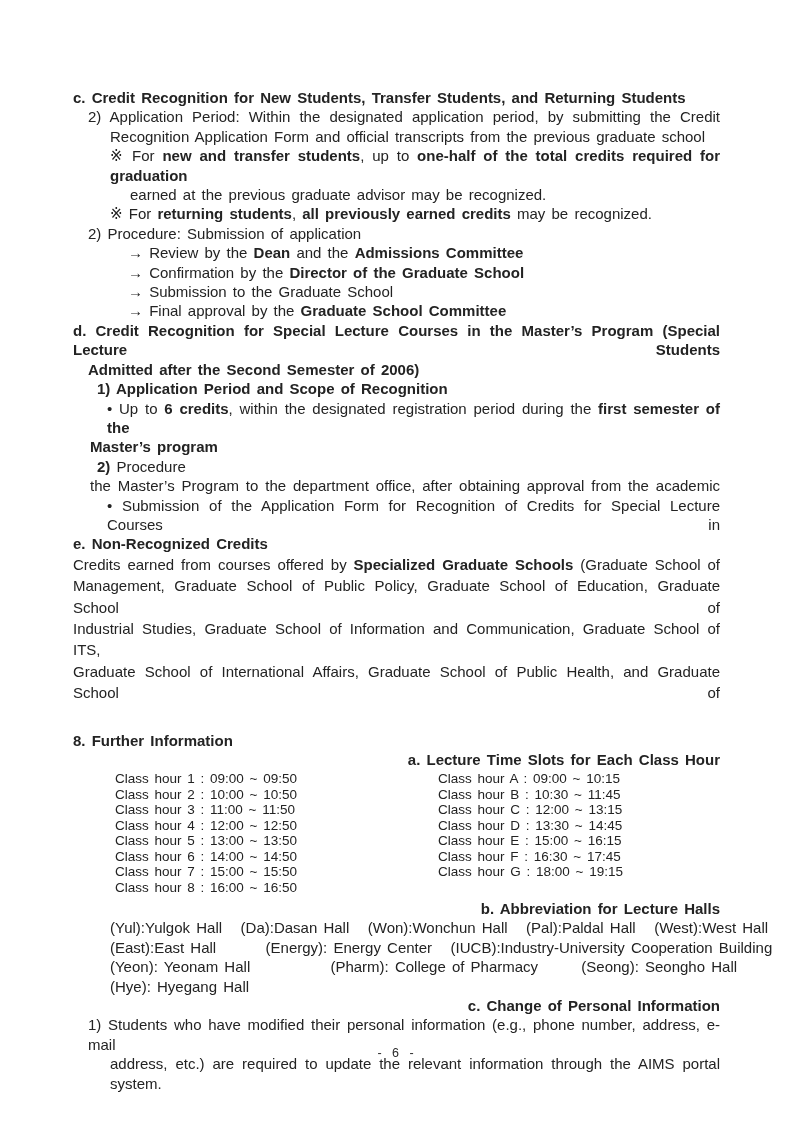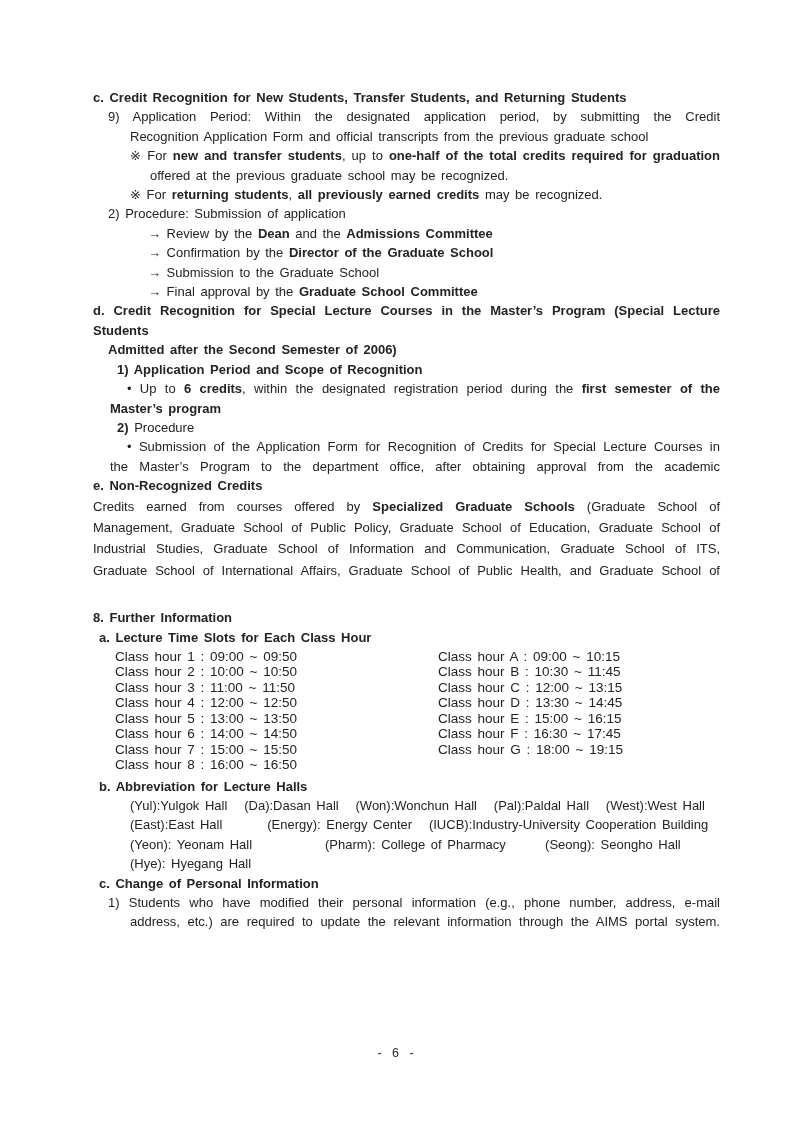--- a/index.html
+++ b/index.html
@@ -7,33 +7,32 @@
     position:relative;
     width:793px;height:1121px;
     background:#ffffff;
     font-family:"Liberation Sans","DejaVu Sans",sans-serif;
     color:#232323;
     box-sizing:border-box;
     padding:88px 73px 0 73px;
     overflow:hidden;
   }
   .line{
-    font-size:13px;
+    font-size:15px;
     line-height:19.4px;
     word-spacing:2px;
     text-align:left;
-    margin-left:20px;
   }
   .line b{font-weight:bold;}
   .line.just{text-align:justify;text-align-last:justify;}
   .line.wide{line-height:21.4px;}
   .line.pre{white-space:pre;}
   .line.sp{margin-top:27px;}
   .L0{padding-left:0;}
-  .L1{padding-left:6px;}
+  .L1{padding-left:6px;text-align:right;}
   .L2{padding-left:15px;}
   .L3{padding-left:24px;}
   .L4{padding-left:34px;}
   .L5{padding-left:37px;}
   .L6{padding-left:17px;}
   .L7{padding-left:55px;}
   .L8{padding-left:57px;}
   .cols{display:flex;padding-left:42px;margin:2px 0 4px 0;}
   .cols .col{display:flex;flex-direction:column;}
   .cols .col.left{width:323px;}
@@ -43,38 +42,38 @@
     text-align:center;font-size:12.5px;color:#2a2a2a;
     letter-spacing:2px;word-spacing:3px;
   }
 </style>
 </head>
 <body>
 
 <div class="page">
   <div id="doc-body">
       <div class="line L0"><b>c. Credit Recognition for New Students, Transfer Students, and Returning Students</b></div>
-      <div class="line L2 just"><span>9) Application Period: Within the designated application period, by submitting the Credit</span></div>
+      <div class="line L2 just"><span>2) Application Period: Within the designated application period, by submitting the Credit</span></div>
       <div class="line L5"><span>Recognition Application Form and official transcripts from the previous graduate school</span></div>
       <div class="line L5 just"><span>※ For </span><b>new and transfer students</b><span>, up to </span><b>one-half of the total credits required for graduation</b></div>
-      <div class="line L8"><span>offered at the previous graduate school may be recognized.</span></div>
+      <div class="line L8"><span>earned at the previous graduate advisor may be recognized.</span></div>
       <div class="line L5"><span>※ For </span><b>returning students</b><span>, </span><b>all previously earned credits</b><span> may be recognized.</span></div>
       <div class="line L2"><span>2) Procedure: Submission of application</span></div>
       <div class="line L7"><span>→ Review by the </span><b>Dean</b><span> and the </span><b>Admissions Committee</b></div>
       <div class="line L7"><span>→ Confirmation by the </span><b>Director of the Graduate School</b></div>
       <div class="line L7"><span>→ Submission to the Graduate School</span></div>
       <div class="line L7"><span>→ Final approval by the </span><b>Graduate School Committee</b></div>
       <div class="line L0 just"><b>d. Credit Recognition for Special Lecture Courses in the Master’s Program (Special Lecture Students</b></div>
       <div class="line L2"><b>Admitted after the Second Semester of 2006)</b></div>
       <div class="line L3"><b>1) Application Period and Scope of Recognition</b></div>
       <div class="line L4 just"><span>• Up to </span><b>6 credits</b><span>, within the designated registration period during the </span><b>first semester of the</b></div>
       <div class="line L6"><b>Master’s program</b></div>
       <div class="line L3"><b>2)</b><span> Procedure</span></div>
+      <div class="line L6 just"><span>the Master’s Program to the department office, after obtaining approval from the academic</span></div>
       <div class="line L4 just"><span>• Submission of the Application Form for Recognition of Credits for Special Lecture Courses in</span></div>
-      <div class="line L6 just"><span>the Master’s Program to the department office, after obtaining approval from the academic</span></div>
       <div class="line L0"><b>e. Non-Recognized Credits</b></div>
       <div class="line L0 just wide"><span>Credits earned from courses offered by </span><b>Specialized Graduate Schools</b><span> (Graduate School of</span></div>
       <div class="line L0 just wide"><span>Management, Graduate School of Public Policy, Graduate School of Education, Graduate School of</span></div>
       <div class="line L0 just wide"><span>Industrial Studies, Graduate School of Information and Communication, Graduate School of ITS,</span></div>
       <div class="line L0 just wide"><span>Graduate School of International Affairs, Graduate School of Public Health, and Graduate School of</span></div>
       <div class="line L0 sp"><b>8. Further Information</b></div>
       <div class="line L1"><b>a. Lecture Time Slots for Each Class Hour</b></div>
       <div class="cols">
         <div class="col left">
           <div class="cline">Class hour 1 : 09:00 ~ 09:50</div>

